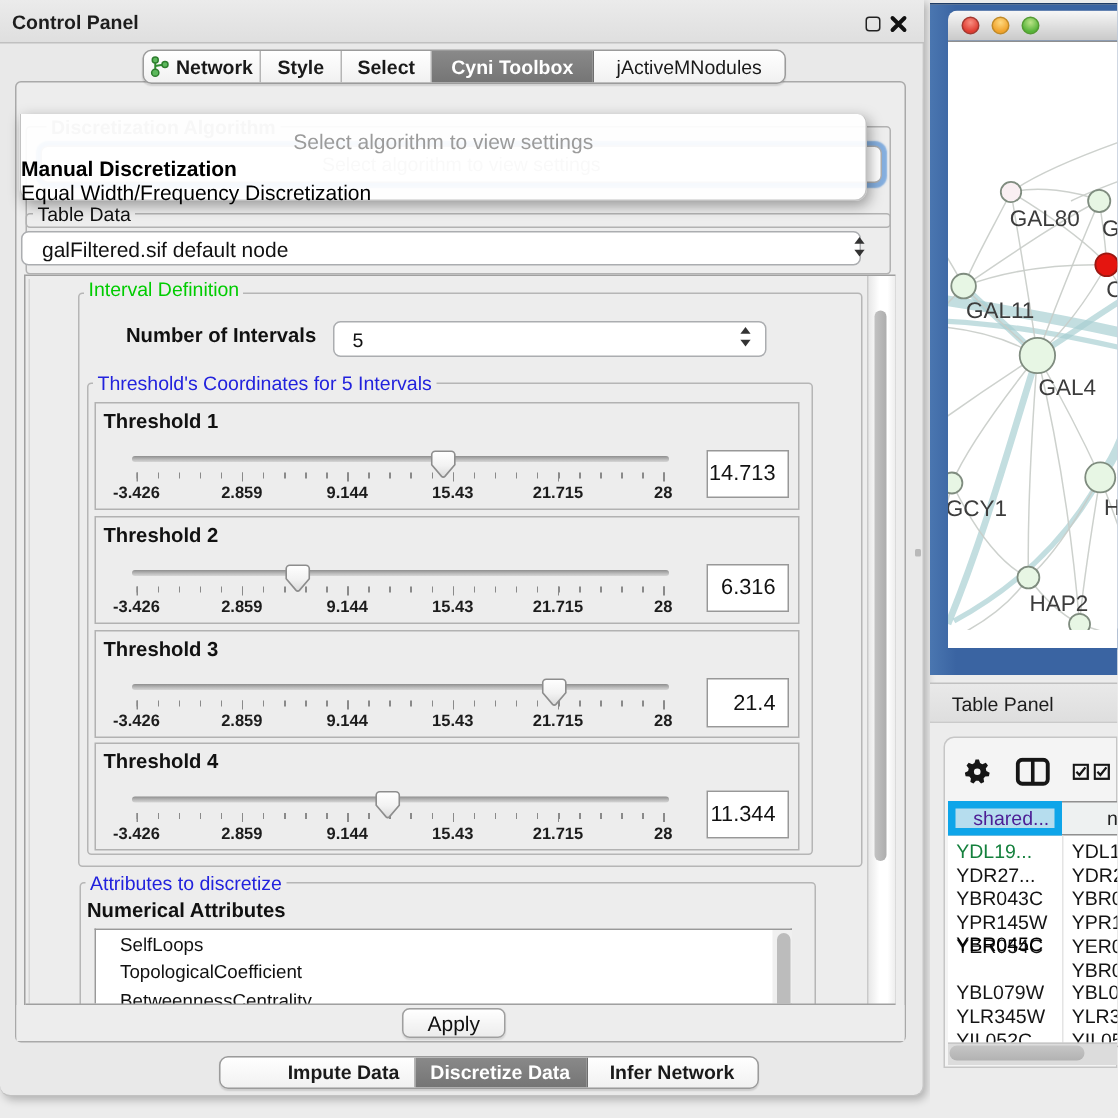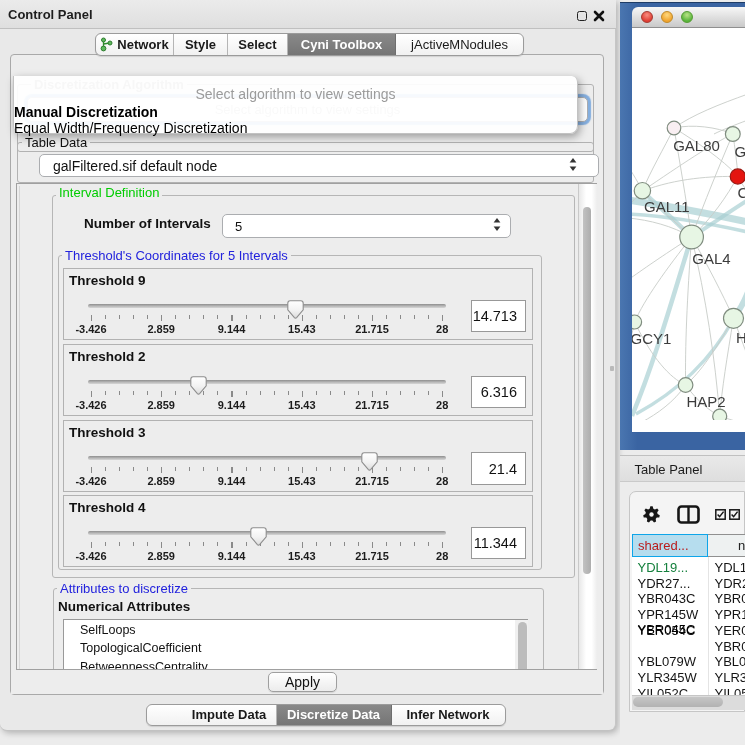--- a/index.html
+++ b/index.html
@@ -41,21 +41,21 @@
 <div class="s" style="width:53px;">Style</div>
 <div class="s" style="width:59px;">Select</div>
 <div class="s sel" style="width:107px;">Cyni Toolbox</div>
 <div class="s" style="width:127px;font-weight:400;">jActiveMNodules</div>
 </div>
 <div class="gbox" style="left:17px;top:84px;width:575px;height:66px;"></div>
 <div class="gtitle bold" style="left:31px;top:78px;color:#8a8a8a;">Discretization Algorithm</div>
 <div class="combo" style="left:27px;top:97px;width:559px;height:23px;justify-content:center;color:#a8a8a8;box-shadow:0 0 1px 3px rgba(88,148,216,0.7);">Select algorithm to view settings</div>
 <div class="gbox" style="left:17px;top:142px;width:575px;height:39px;"></div>
 <div class="gtitle" style="left:22px;top:136px;color:#111;">Table Data</div>
-<div class="combo" style="left:39px;top:154px;width:558px;height:21px;font-size:14px;">
+<div class="combo" style="left:14px;top:154px;width:558px;height:21px;font-size:14px;">
     <span style="margin-left:13px;">galFiltered.sif default node</span>
   </div>
 <svg class="a" style="left:568px;top:157px;" width="10" height="15" viewBox="0 0 10 15">
     <path d="M5 1 L8.4 5.5 L1.6 5.5 Z" fill="#333"></path>
     <path d="M5 14 L8.4 9.5 L1.6 9.5 Z" fill="#333"></path>
   </svg>
 <div class="a" style="left:16px;top:183px;width:581px;height:489px;background:#ededed;border:1px solid #a0a0a0;box-sizing:border-box;"></div>
 <div class="a" style="left:19px;top:186px;width:1px;height:483px;background:#d6d6d6;"></div>
 <div class="a" style="left:578px;top:184px;width:18px;height:487px;background:linear-gradient(90deg,#e8e8e8,#ffffff 40%,#ffffff 70%,#ededed);border-left:1px solid #c9c9c9;"></div>
 <div class="a" style="left:582.5px;top:207px;width:8px;height:367px;border-radius:4.5px;background:linear-gradient(90deg,#c2c2c2,#adadad);"></div>
@@ -65,21 +65,21 @@
 <div class="combo" style="left:222px;top:214px;width:287px;height:22px;">
     <span style="margin-left:12px;">5</span>
   </div>
 <svg class="a" style="left:492px;top:217px;" width="10" height="15" viewBox="0 0 10 15">
     <path d="M5 1 L8.4 5.5 L1.6 5.5 Z" fill="#333"></path>
     <path d="M5 14 L8.4 9.5 L1.6 9.5 Z" fill="#333"></path>
   </svg>
 <div class="gbox" style="left:58px;top:255px;width:482px;height:313px;border-color:#b6b6b6;"></div>
 <div class="gtitle" style="left:62px;top:249px;color:#2222dd;">Threshold's Coordinates for 5 Intervals</div>
 <div class="a" style="left:63px;top:268px;width:470px;height:72px;border:1px solid #b2b2b2;box-sizing:border-box;"></div>
-<div class="tlab" style="left:69px;top:273px;">Threshold 9</div>
+<div class="tlab" style="left:69px;top:273px;">Threshold 1</div>
 <div class="a" style="left:88px;top:303.8px;width:357.5px;height:4.5px;border-radius:2.5px;background:linear-gradient(#8e8e8e,#b9b9b9 55%,#d6d6d6);"></div>
 <div class="a" style="left:91px;top:314.5px;width:353px;height:4px;background:repeating-linear-gradient(90deg,#8a8a8a 0 1px,transparent 1px 14.05px);"></div>
 <div class="a" style="left:91px;top:314.5px;width:353px;height:6px;background:repeating-linear-gradient(90deg,#8a8a8a 0 1px,transparent 1px 70.25px);"></div>
 <div class="ticklab" style="left:91.0px;top:322.5px;">-3.426</div>
 <div class="ticklab" style="left:161.2px;top:322.5px;">2.859</div>
 <div class="ticklab" style="left:231.5px;top:322.5px;">9.144</div>
 <div class="ticklab" style="left:301.8px;top:322.5px;">15.43</div>
 <div class="ticklab" style="left:372.0px;top:322.5px;">21.715</div>
 <div class="ticklab" style="left:442.2px;top:322.5px;">28</div>
 <svg class="a" style="left:287.2px;top:300.4px;" width="17" height="20" viewBox="0 0 17 20">
@@ -258,21 +258,21 @@
 <svg class="a" style="left:714.5px;top:508.5px;" width="11" height="11" viewBox="0 0 11 11">
     <rect x="0.8" y="0.8" width="9.4" height="9.4" fill="none" stroke="#161616" stroke-width="1.5"></rect>
     <path d="M2.6 5.5 L4.6 7.7 L8.6 2.6" fill="none" stroke="#161616" stroke-width="1.5"></path>
   </svg>
 <svg class="a" style="left:728.5px;top:508.5px;" width="11" height="11" viewBox="0 0 11 11">
     <rect x="0.8" y="0.8" width="9.4" height="9.4" fill="none" stroke="#161616" stroke-width="1.5"></rect>
     <path d="M2.6 5.5 L4.6 7.7 L8.6 2.6" fill="none" stroke="#161616" stroke-width="1.5"></path>
   </svg>
 <div class="a" style="left:631.5px;top:533.5px;width:113.5px;height:176px;background:#fff;overflow:hidden;">
 <div class="a" style="left:0;top:0;width:113.5px;height:23.5px;background:#eef1f1;border-top:1px solid #909090;border-bottom:1px solid #909090;box-sizing:border-box;"></div>
-<div class="a" style="left:0.5px;top:0;width:75.5px;height:23.5px;background:#b6ddee;border:1px solid #0ea5e9;box-sizing:border-box;display:flex;align-items:center;justify-content:flex-end;padding-right:18px;font-size:13px;color:#b91c1c;">shared...</div>
+<div class="a" style="left:0.5px;top:0;width:75.5px;height:23.5px;background:#b6ddee;border:5px solid #0ea5e9;box-sizing:border-box;display:flex;align-items:center;justify-content:flex-end;padding-right:3px;font-size:13px;color:#4c1d95;">shared...</div>
 <div class="a" style="left:106.5px;top:4.5px;font-size:13px;color:#222;">na</div>
 <div class="a" style="left:6px;top:26.5px;font-size:13px;color:#15803d;white-space:nowrap;">YDL19...</div>
 <div class="a" style="left:83px;top:26.5px;font-size:13px;color:#141414;white-space:nowrap;">YDL19</div>
 <div class="a" style="left:6px;top:42.2px;font-size:13px;color:#141414;white-space:nowrap;">YDR27...</div>
 <div class="a" style="left:83px;top:42.2px;font-size:13px;color:#141414;white-space:nowrap;">YDR27</div>
 <div class="a" style="left:6px;top:57.9px;font-size:13px;color:#141414;white-space:nowrap;">YBR043C</div>
 <div class="a" style="left:83px;top:57.9px;font-size:13px;color:#141414;white-space:nowrap;">YBR04</div>
 <div class="a" style="left:6px;top:73.6px;font-size:13px;color:#141414;white-space:nowrap;">YPR145W</div>
 <div class="a" style="left:83px;top:73.6px;font-size:13px;color:#141414;white-space:nowrap;">YPR14</div>
 <div class="a" style="left:6px;top:89.3px;font-size:13px;color:#141414;white-space:nowrap;">YER054C</div>

